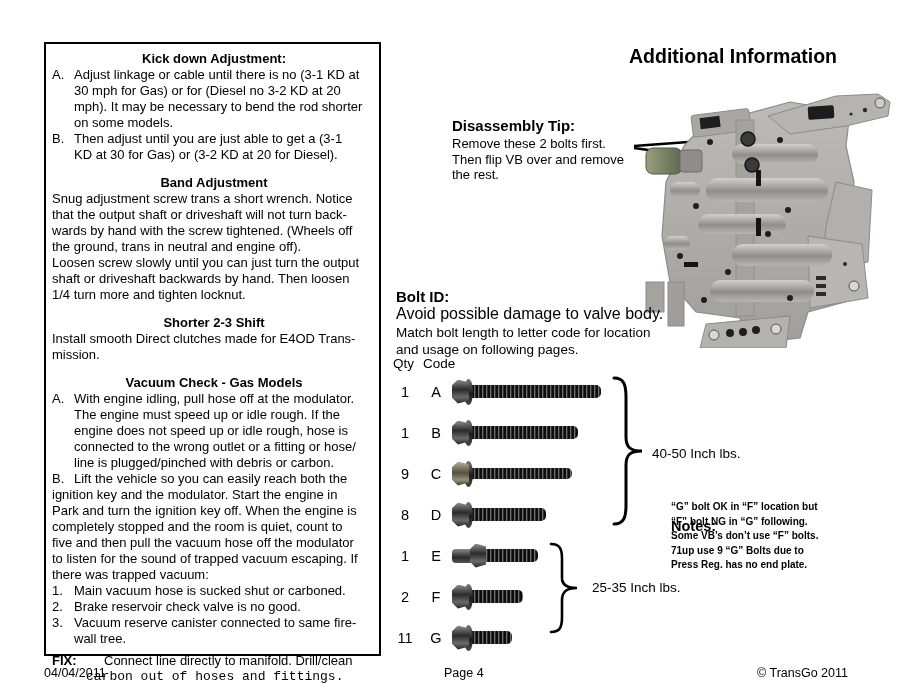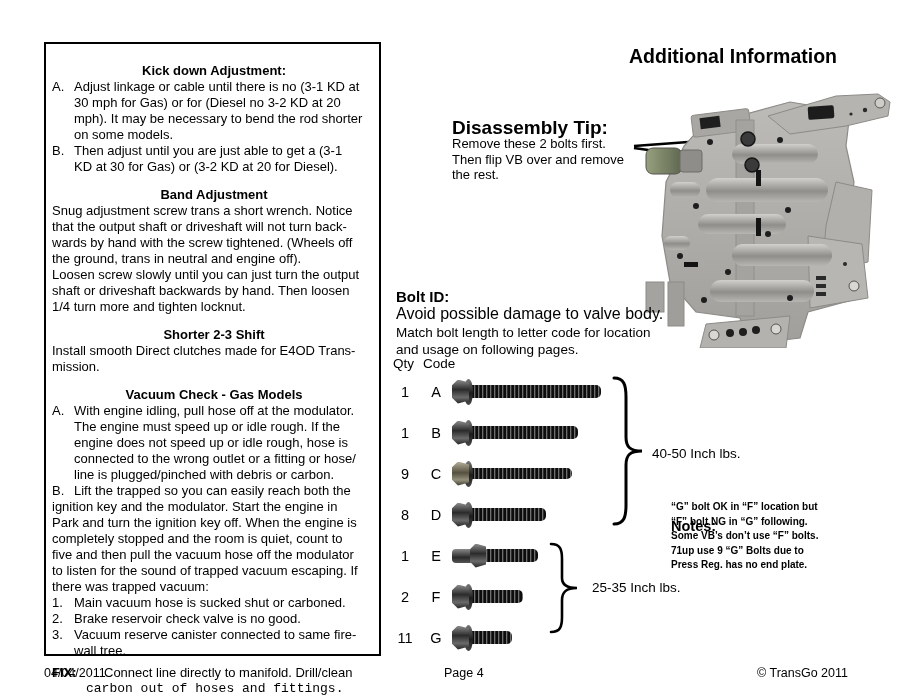--- a/index.html
+++ b/index.html
@@ -1,33 +1,33 @@
 <!DOCTYPE html>
 <html><head>
 <meta charset="utf-8">
 <style>
   html,body{margin:0;padding:0;background:#fff;}
   .page{position:relative;width:906px;height:700px;background:#ffffff;
         font-family:"Liberation Sans",sans-serif;color:#000;overflow:hidden;}
 
   
   .instr{position:absolute;left:44px;top:42px;width:337px;height:614px;
-         border:2px solid #000;box-sizing:border-box;padding:19px 3px 0 6px;}
+         border:2px solid #000;box-sizing:border-box;padding:7px 3px 0 6px;}
   .ln{font-size:13px;line-height:16px;white-space:nowrap;}
   .ln.h{font-weight:bold;text-align:center;margin-top:12px;}
   .ln.h:first-child{margin-top:0;}
   .ln .marker{display:inline-block;width:22px;}
   .ln.i{padding-left:22px;}
   .ln.i2{padding-left:34px;font-family:Liberation Mono, monospace;}
   .ln.fix{margin-top:6px;}
   .ln.fix .marker{width:52px;font-weight:bold;}
 
   
   .title{position:absolute;left:629px;top:45px;font-size:19.5px;font-weight:bold;}
-  .tip-h{position:absolute;left:452px;top:117px;font-size:19px;font-weight:bold;}
+  .tip-h{position:absolute;left:452px;top:117px;font-size:15px;font-weight:bold;}
   .tip-lines{position:absolute;left:452px;top:136px;font-size:13px;line-height:15.5px;}
   .boltid-h{position:absolute;left:396px;top:288px;font-size:15px;font-weight:bold;}
   .boltid-sub{position:absolute;left:396px;top:305px;font-size:16px;font-weight:normal;}
   .boltid-desc{position:absolute;left:396px;top:325px;font-size:13.5px;line-height:16.5px;}
   .qtycode{position:absolute;left:393px;top:356px;font-size:13.5px;}
   .qtycode .code-head{margin-left:9px;}
 
   
   .rows{position:absolute;left:393px;top:371px;}
   .bolt-row{height:41px;display:flex;align-items:center;}
@@ -89,21 +89,21 @@
       <div class="ln p">1/4 turn more and tighten locknut.</div>
       <div class="ln h">Shorter 2-3 Shift</div>
       <div class="ln p">Install smooth Direct clutches made for E4OD Trans-</div>
       <div class="ln p">mission.</div>
       <div class="ln h">Vacuum Check - Gas Models</div>
       <div class="ln m"><span class="marker">A.</span><span>With engine idling, pull hose off at the modulator.</span></div>
       <div class="ln i">The engine must speed up or idle rough. If the</div>
       <div class="ln i">engine does not speed up or idle rough, hose is</div>
       <div class="ln i">connected to the wrong outlet or a fitting or hose/</div>
       <div class="ln i">line is plugged/pinched with debris or carbon.</div>
-      <div class="ln m"><span class="marker">B.</span><span>Lift the trapped so you can easily reach both the</span></div>
+      <div class="ln m"><span class="marker">B.</span><span>Lift the vehicle so you can easily reach both the</span></div>
       <div class="ln p">ignition key and the modulator. Start the engine in</div>
       <div class="ln p">Park and turn the ignition key off. When the engine is</div>
       <div class="ln p">completely stopped and the room is quiet, count to</div>
       <div class="ln p">five and then pull the vacuum hose off the modulator</div>
       <div class="ln p">to listen for the sound of trapped vacuum escaping. If</div>
       <div class="ln p">there was trapped vacuum:</div>
       <div class="ln m"><span class="marker">1.</span><span>Main vacuum hose is sucked shut or carboned.</span></div>
       <div class="ln m"><span class="marker">2.</span><span>Brake reservoir check valve is no good.</span></div>
       <div class="ln m"><span class="marker">3.</span><span>Vacuum reserve canister connected to same fire-</span></div>
       <div class="ln i">wall tree.</div>

